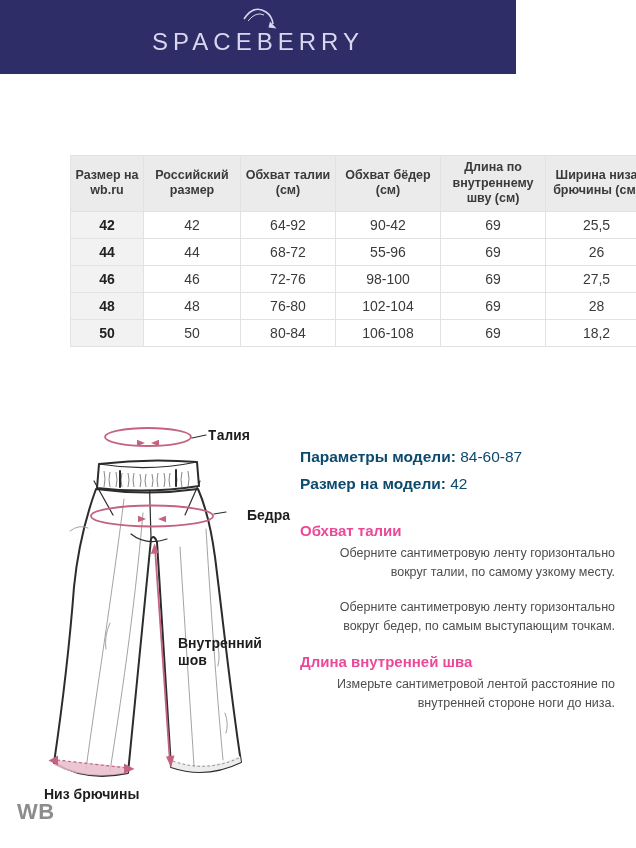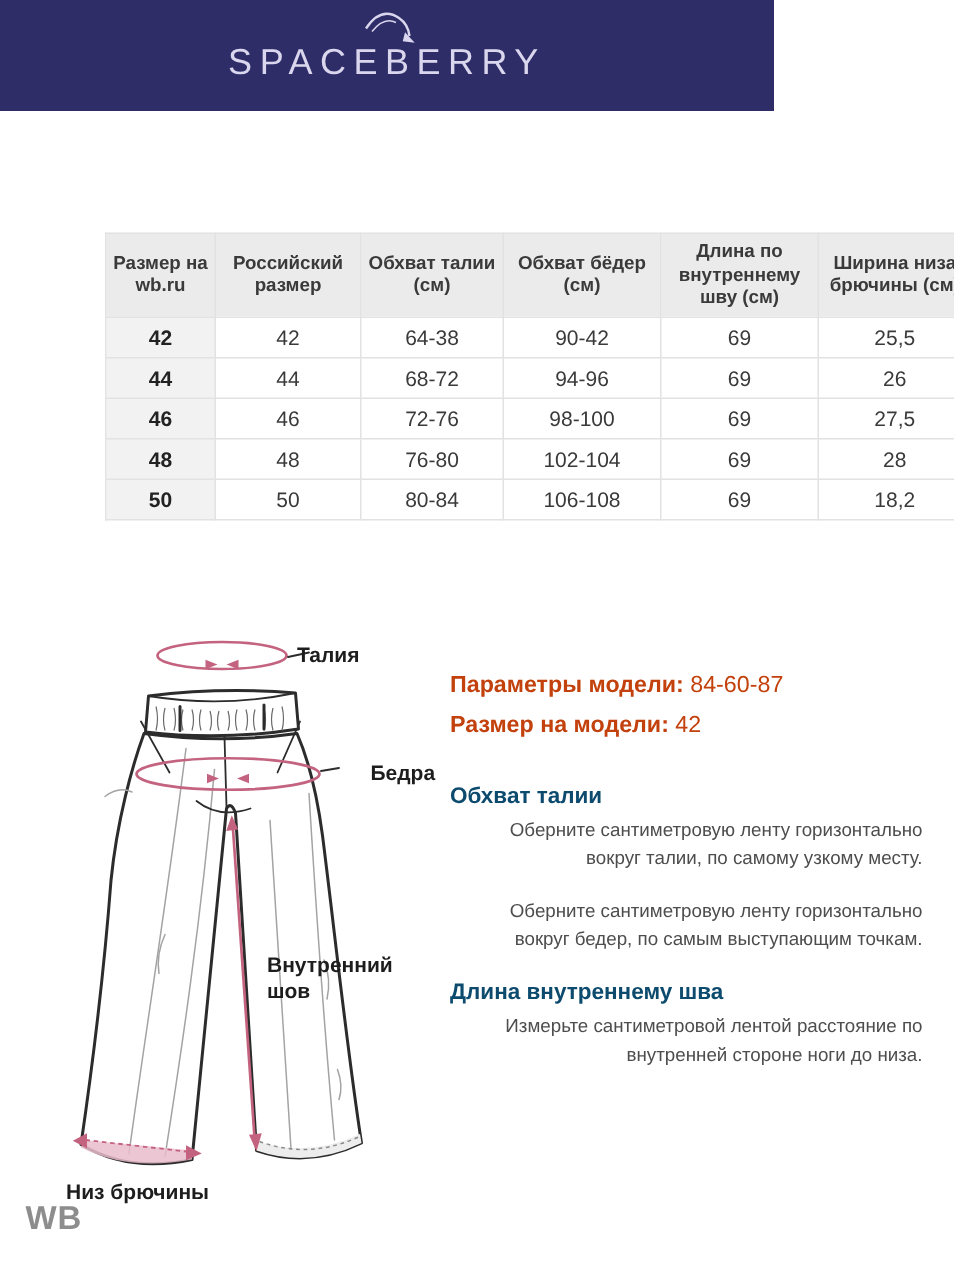--- a/index.html
+++ b/index.html
@@ -71,34 +71,34 @@
   .elastic{stroke:#6a6a6a;fill:none;stroke-width:.8;}
   .shade{fill:#ededed;}
   .accent-line{stroke:var(--accent);fill:none;stroke-width:1.8;}
   .accent-dash{stroke:var(--accent);fill:none;stroke-width:1.2;stroke-dasharray:3 2.5;}
   .accent-fill{fill:var(--accent);}
   .soft-fill{fill:var(--accent-soft);opacity:.85;}
   .gray-dash{stroke:#8a8a8a;fill:none;stroke-width:1;stroke-dasharray:2.5 2.5;}
   .diagram-label{
     position:absolute;font-size:14px;font-weight:700;color:#1d1d1d;line-height:17px;
   }
-  .lbl-waist{left:168px;top:13px;}
+  .lbl-waist{left:178px;top:13px;font-family:Liberation Mono, monospace;}
   .lbl-hips{left:197px;top:92px;margin-left:20px;}
   .lbl-inseam{left:148px;top:220px;width:100px;}
   .lbl-hem{left:14px;top:371px;}
 
   
   .info{
     position:absolute;left:300px;top:443px;width:315px;
   }
-  .model-line{font-size:15.5px;line-height:27px;color:#c2410c;}
+  .model-line{font-size:15.5px;line-height:27px;color:#0c4a6e;}
   .model-line b{font-weight:700;}
   .guide-section{margin-top:17px;}
   .guide-section:first-of-type{margin-top:24px;}
-  .guide-title{font-size:15px;line-height:19px;font-weight:700;color:#0c4a6e;margin-bottom:4px;}
+  .guide-title{font-size:15px;line-height:19px;font-weight:700;color:#ec4899;margin-bottom:4px;}
   .guide-text{font-size:12.5px;line-height:18.5px;color:#4d4d4d;text-align:right;}
 
   .wb-mark{
     position:absolute;left:17px;top:799px;
     font-size:22px;font-weight:700;color:#8d8d8d;letter-spacing:.5px;text-align:right;
   }
 </style>
 </head>
 <body>
 
@@ -129,30 +129,30 @@
         <th>Обхват талии (см)</th>
         <th>Обхват бёдер (см)</th>
         <th>Длина по внутреннему шву (см)</th>
         <th>Ширина низа брючины (см)</th>
       </tr>
   </thead>
   <tbody>
       <tr>
         <th>42</th>
         <td>42</td>
-        <td>64-38</td>
+        <td>64-92</td>
         <td>90-42</td>
         <td>69</td>
         <td>25,5</td>
       </tr>
       <tr>
         <th>44</th>
         <td>44</td>
         <td>68-72</td>
-        <td>94-96</td>
+        <td>55-96</td>
         <td>69</td>
         <td>26</td>
       </tr>
       <tr>
         <th>46</th>
         <td>46</td>
         <td>72-76</td>
         <td>98-100</td>
         <td>69</td>
         <td>27,5</td>
@@ -247,19 +247,19 @@
     </div>
   <div>
       <div class="guide-section">
         <div class="guide-title">Обхват талии</div>
         <div class="guide-text">Оберните сантиметровую ленту горизонтально вокруг талии, по самому узкому месту.</div>
       </div>
       <div class="guide-section">
         <div class="guide-text">Оберните сантиметровую ленту горизонтально вокруг бедер, по самым выступающим точкам.</div>
       </div>
       <div class="guide-section">
-        <div class="guide-title">Длина внутреннему шва</div>
+        <div class="guide-title">Длина внутренней шва</div>
         <div class="guide-text">Измерьте сантиметровой лентой расстояние по внутренней стороне ноги до низа.</div>
       </div>
     </div>
 </div>
 
 <div class="wb-mark">WB</div>
 
 </body></html>

